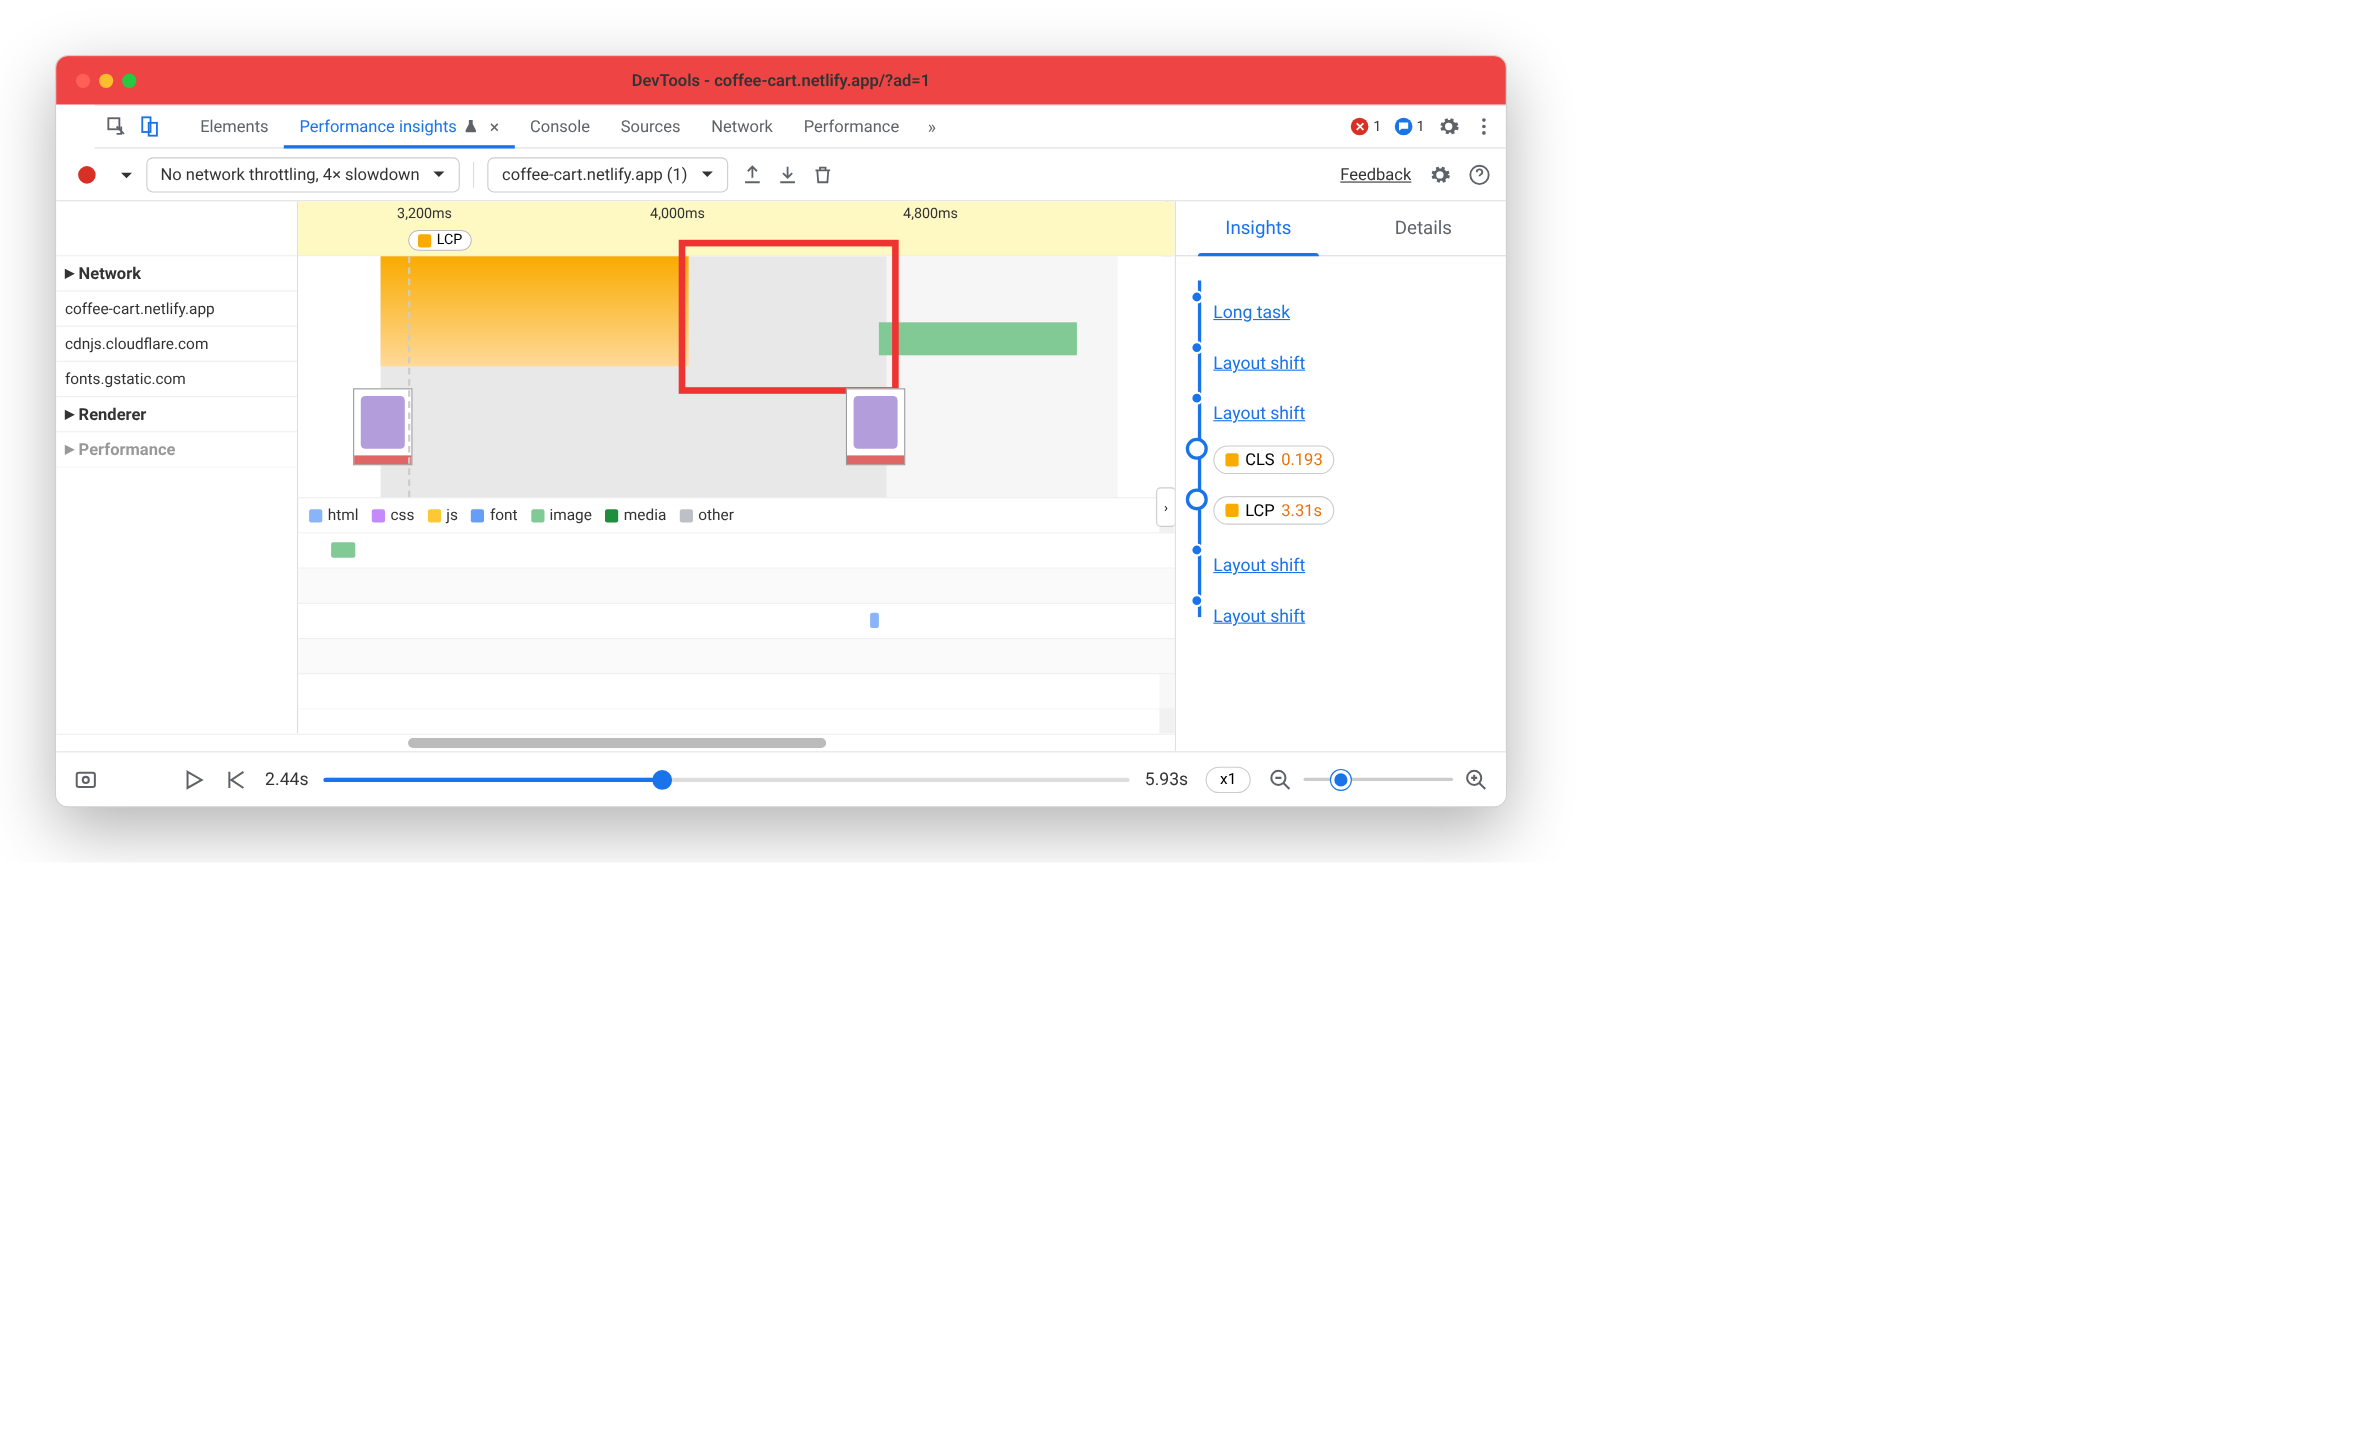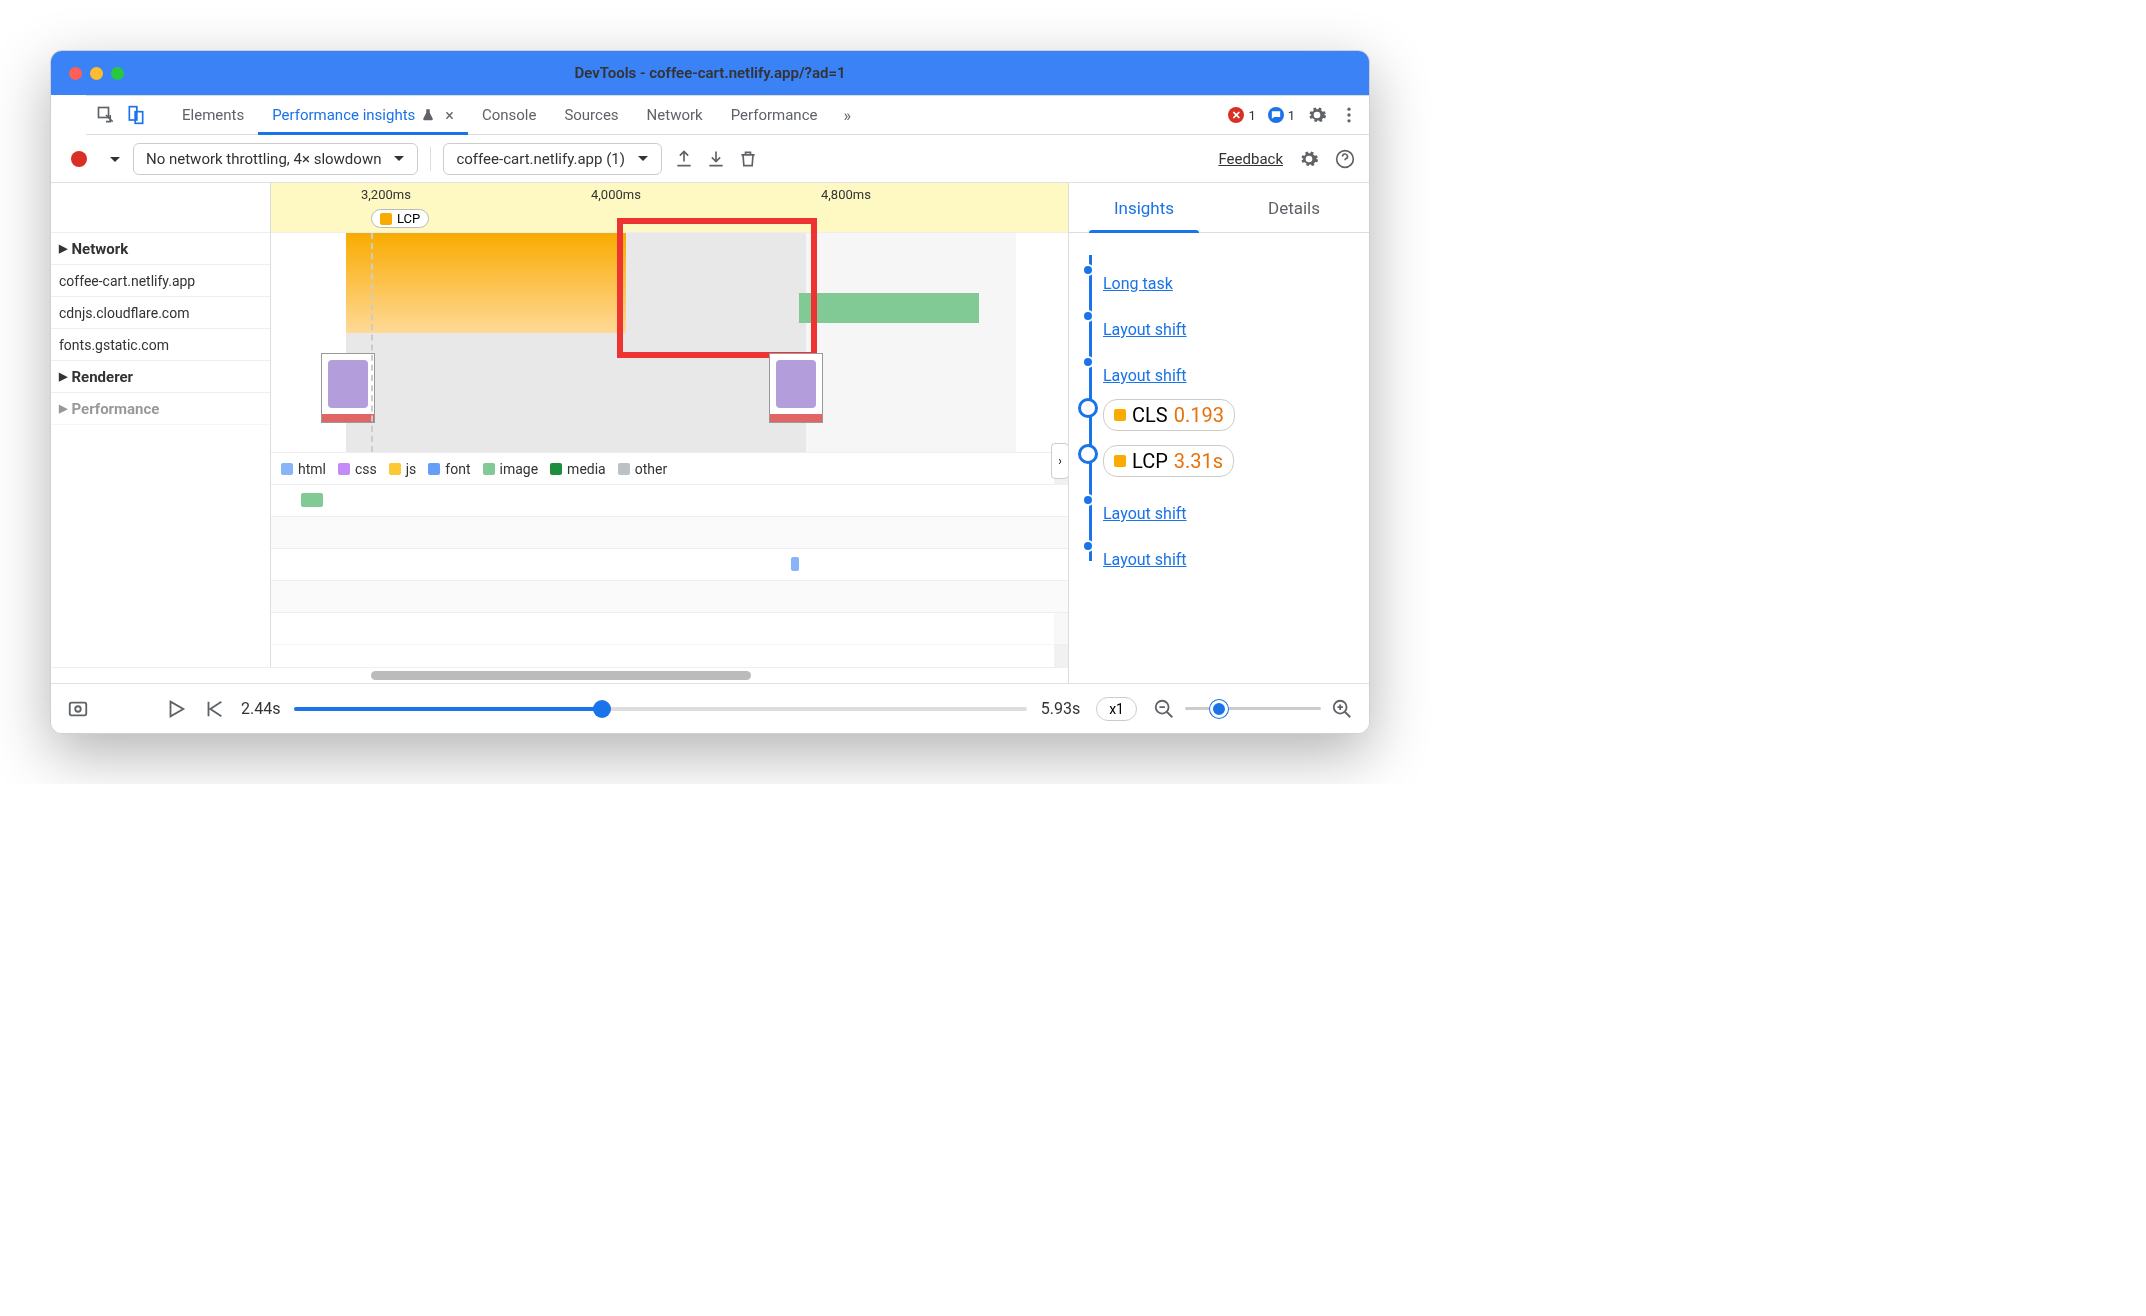--- a/index.html
+++ b/index.html
@@ -15,21 +15,21 @@
   box-shadow: 0 20px 60px rgba(0,0,0,0.3);
   overflow: hidden;
   border: 1px solid #d0d0d0;
 }
 
 .titlebar {
   height: 44px;
   display: flex;
   align-items: center;
   padding: 0 18px;
-  background: #3b82f6;
+  background: #ef4444;
   position: relative;
 }
 .traffic-lights { display: flex; gap: 8px; }
 .traffic-light { width: 13px; height: 13px; border-radius: 50%; }
 .tl-close { background: #ff5f57; }
 .tl-min { background: #febc2e; }
 .tl-max { background: #28c840; }
 .window-title {
   position: absolute; left: 0; right: 0; text-align: center;
   font-weight: 600; font-size: 15px; color: #333; pointer-events: none;
@@ -193,21 +193,21 @@
 }
 .ins-dot {
   position: absolute; left: -21px; top: 50%; transform: translateY(-50%);
   width: 12px; height: 12px; border-radius: 50%; background: #1a73e8;
   border: 2px solid #fff;
 }
 .ins-dot.big { width: 20px; height: 20px; background: #fff; border: 3px solid #1a73e8; left: -25px;}
 .ins-link { color: #1a73e8; text-decoration: underline; font-size: 16px; }
 .ins-pill {
   border: 1px solid #ccc; border-radius: 14px; padding: 3px 10px;
-  display: flex; align-items: center; gap: 6px; font-size: 20px; background: #fff;
+  display: flex; align-items: center; gap: 6px; font-size: 15px; background: #fff;
 }
 .ins-pill .sq { width: 12px; height: 12px; border-radius: 2px; }
 .ins-pill .val-orange { color: #e8710a; }
 
 
 .bottombar {
   height: 50px; display: flex; align-items: center;
   padding: 0 16px; border-top: 1px solid #e0e0e0; gap: 16px;
   background: #fff;
 }

